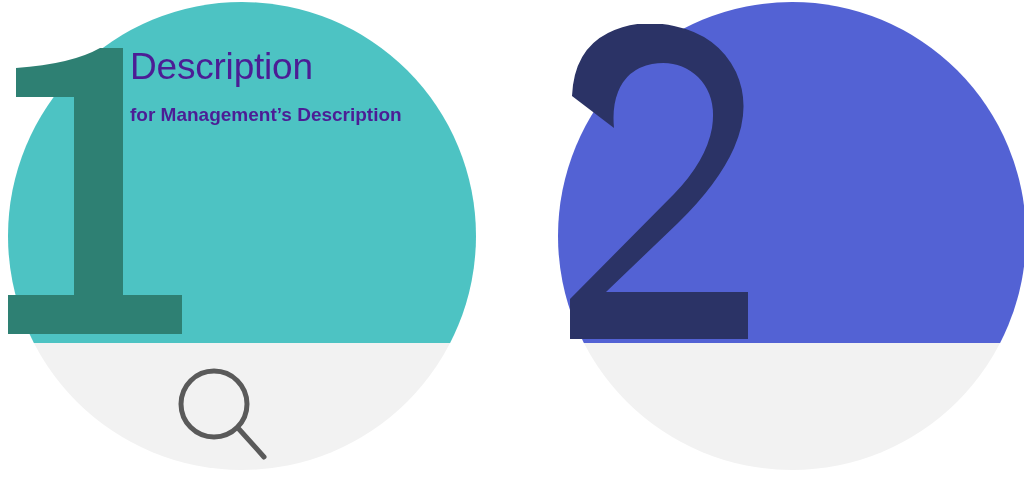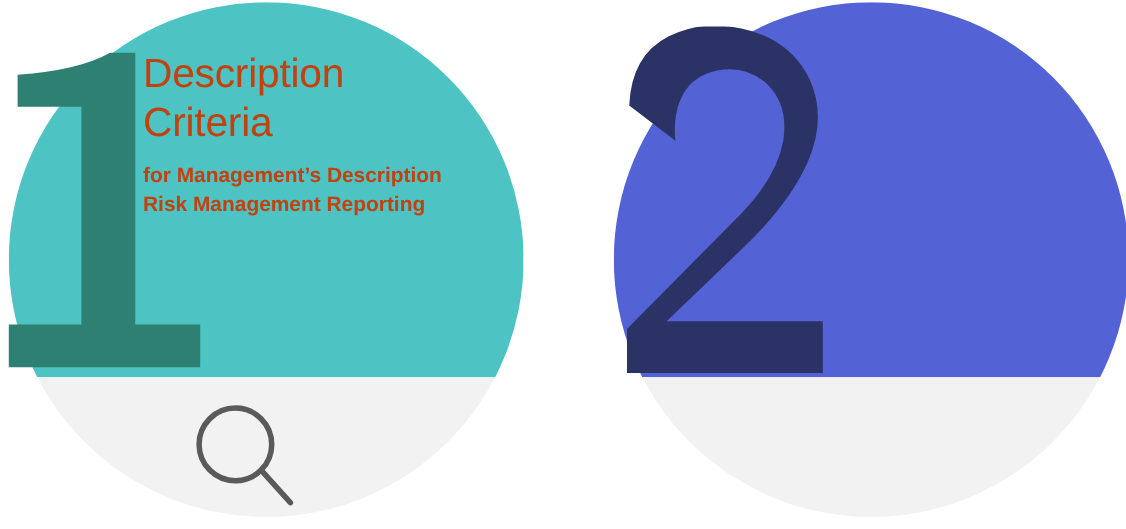--- a/index.html
+++ b/index.html
@@ -75,21 +75,21 @@
     top: 34px;
   }
   .numeral-2 {
     left: 560px;
     top: 24px;
   }
 
   
   .text-block {
     position: absolute;
-    color: #c2410c;
+    color: #4c1d95;
   }
   .text-block-1 {
     left: 130px;
     top: 44px;
     width: 310px;
   }
 
   .headline {
     font-size: 37px;
     line-height: 45px;
@@ -125,24 +125,22 @@
     </div>
 
     <div class="numeral numeral-1">
       <svg width="200" height="300" viewBox="0 0 200 300" aria-hidden="true">
         <path fill="#2e8073" d="M123 14 L123 261 L182 261 L182 300 L8 300 L8 261 L74 261 L74 63 L16 63 L16 34 Q72 30 100 14 Z"></path>
       </svg>
     </div>
 
     <div class="text-block text-block-1">
       <div class="headline">Description</div>
-      <div class="headline">Criteria</div>
       <div class="sub-group">
         <div class="subline">for Management’s Description</div>
-        <div class="subline">Risk Management Reporting</div>
       </div>
     </div>
 
     <div class="magnifier magnifier-1">
       <svg width="100" height="105" viewBox="0 0 100 105" aria-hidden="true">
         <circle cx="42" cy="42" r="33" fill="none" stroke="#5a5a5a" stroke-width="5"></circle>
         <line x1="66" y1="66" x2="92" y2="95" stroke="#5a5a5a" stroke-width="5" stroke-linecap="round"></line>
       </svg>
     </div>
 

